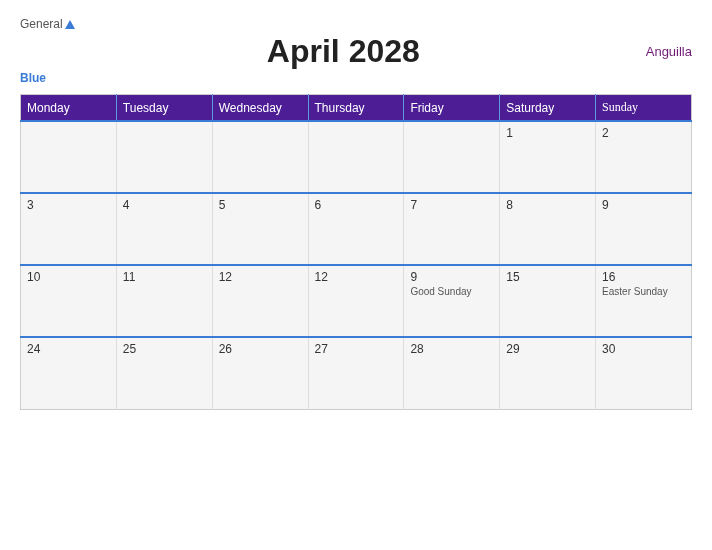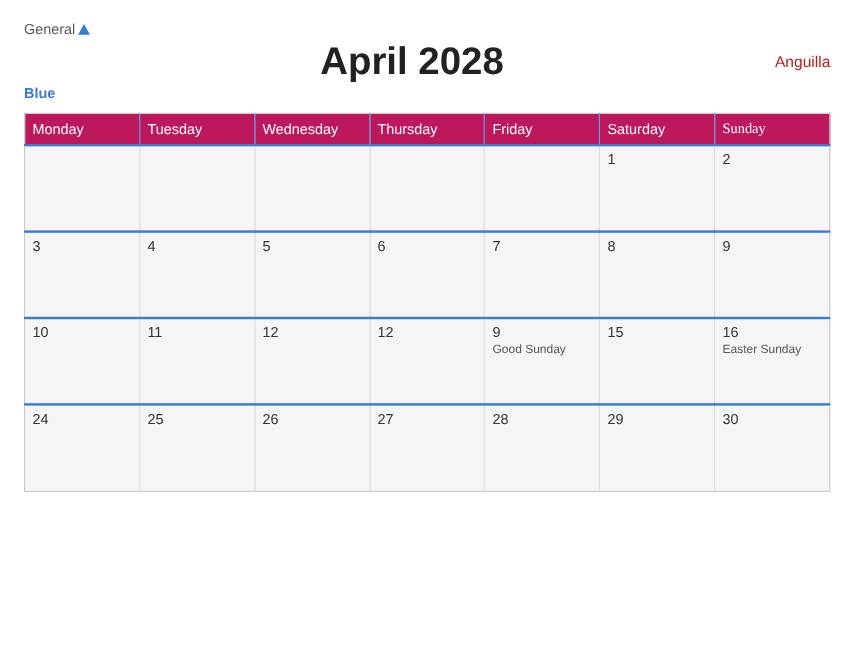--- a/index.html
+++ b/index.html
@@ -30,33 +30,33 @@
     }
     .title {
       font-size: 32px;
       font-weight: bold;
       color: #222;
       text-align: center;
       flex: 1;
     }
     .region {
       font-size: 13px;
-      color: #b91c1c;
+      color: #701a75;
       text-align: right;
       min-width: 80px;
     }
     .calendar {
       flex: 1;
       border: 1px solid #ccc;
       border-collapse: collapse;
       width: 100%;
       table-layout: fixed;
     }
     .calendar thead tr {
-      background: #be185d;
+      background: #4c1d95;
     }
     .calendar thead th {
       color: #fff;
       font-size: 12px;
       font-weight: normal;
       padding: 5px 6px;
       text-align: left;
       border-right: 1px solid #5a9be0;
     }
     .calendar thead th:last-child {

